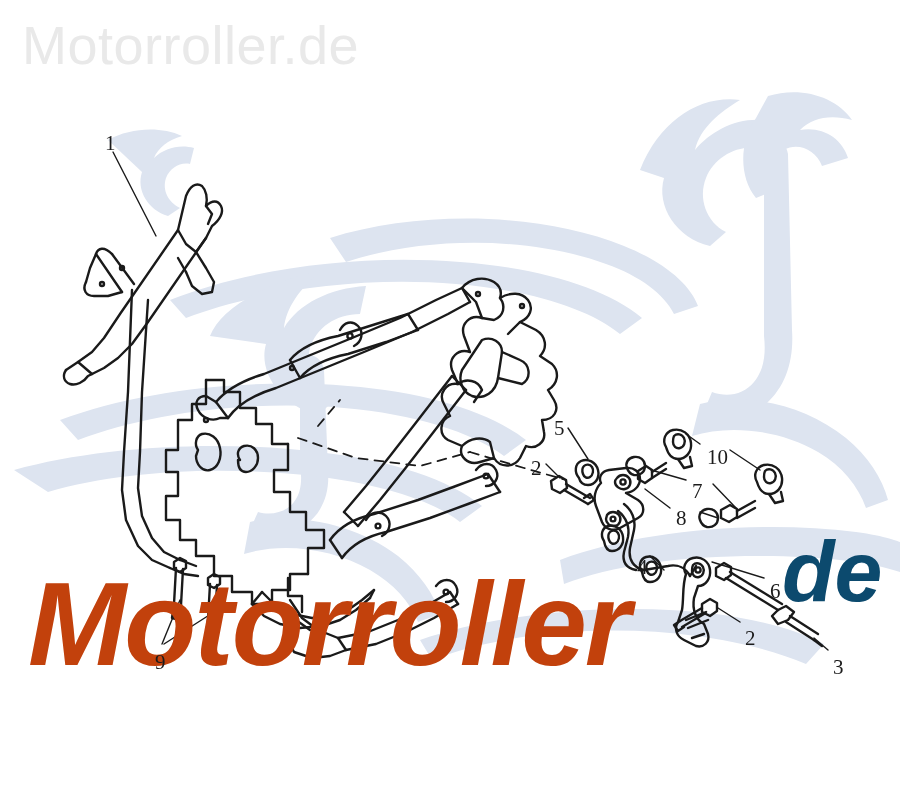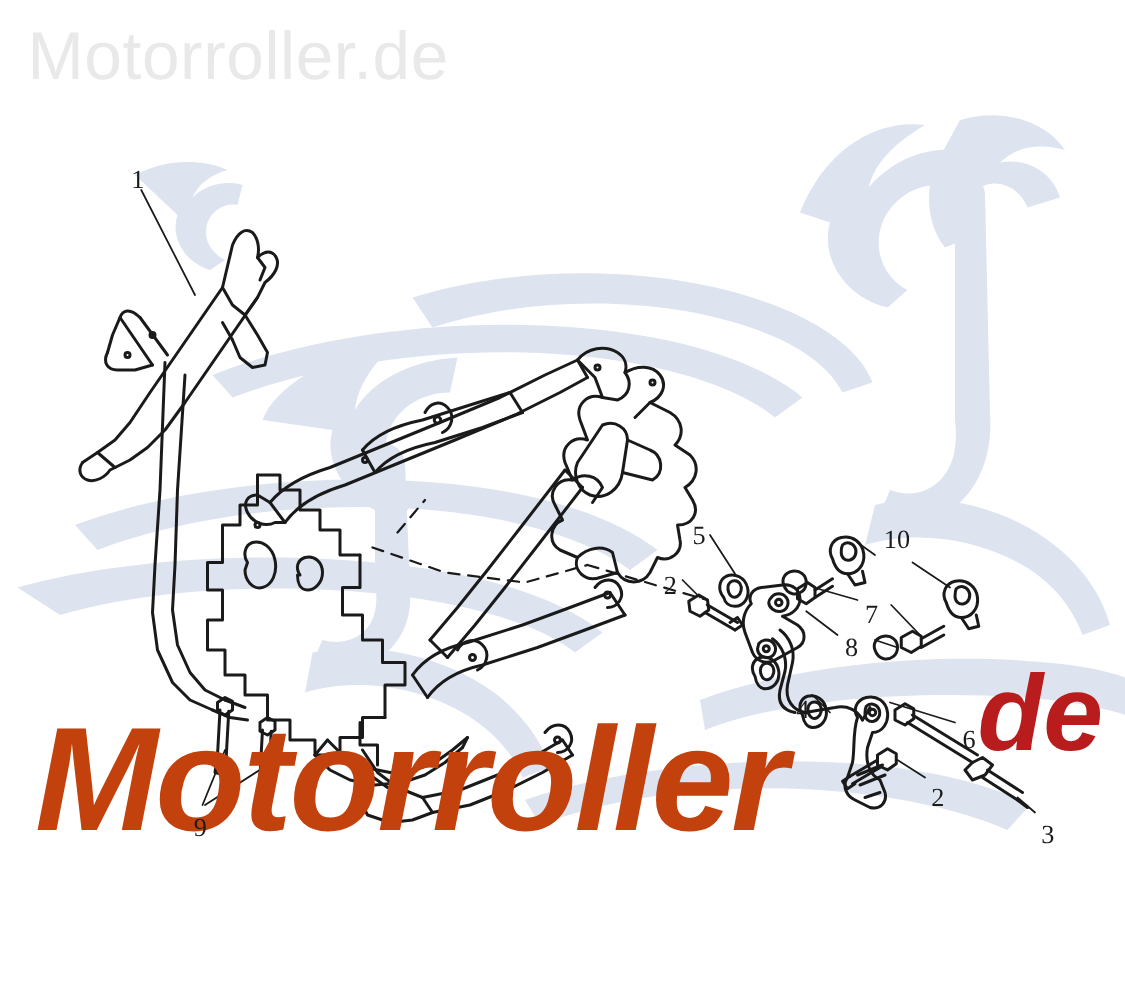--- a/index.html
+++ b/index.html
@@ -54,21 +54,21 @@
     user-select: none;
   }
   .wm-de {
     position: absolute;
     left: 782px;
     top: 522px;
     font-family: "Liberation Sans", sans-serif;
     font-style: italic;
     font-weight: bold;
     font-size: 86px;
-    color: #b91c1c;
+    color: #0c4a6e;
     white-space: nowrap;
     user-select: none;
   }
   .callout {
     position: absolute;
     font-family: "Liberation Serif", serif;
     font-size: 21px;
     color: #1c1c1c;
     user-select: none;
     line-height: 1;
@@ -404,21 +404,21 @@
 
   <div class="wm-head">Motorroller.de</div>
 
   <div class="wm-foot">Motorroller</div>
 
   <div class="wm-de">de</div>
 
   <div class="callout" style="left:105px; top:133px;">1</div>
   <div class="callout" style="left:554px; top:418px;">5</div>
   <div class="callout" style="left:531px; top:458px;">2</div>
-  <div class="callout" style="left:707px; top:421px;">10</div>
+  <div class="callout" style="left:707px; top:447px;">10</div>
   <div class="callout" style="left:692px; top:481px;">7</div>
   <div class="callout" style="left:676px; top:508px;">8</div>
   <div class="callout" style="left:637px; top:557px;">4</div>
   <div class="callout" style="left:770px; top:581px;">6</div>
   <div class="callout" style="left:745px; top:628px;">2</div>
   <div class="callout" style="left:833px; top:657px;">3</div>
   <div class="callout" style="left:155px; top:652px;">9</div>
 
 </div>
 

